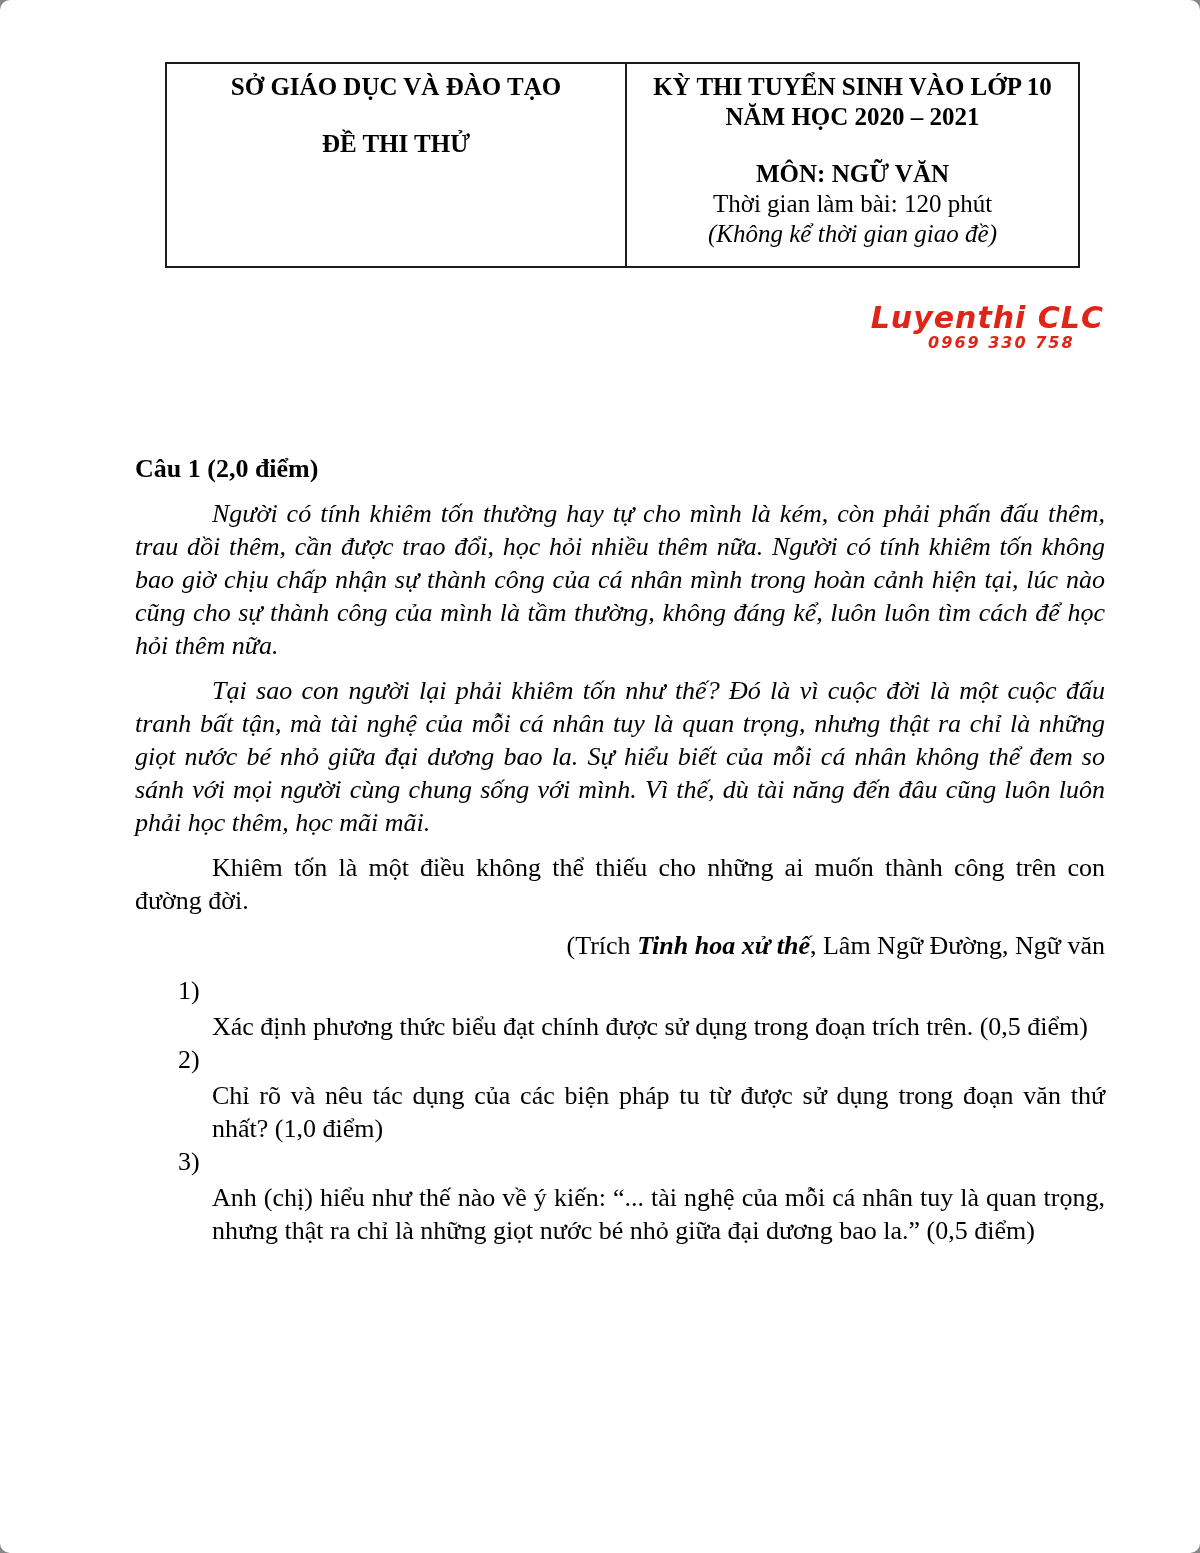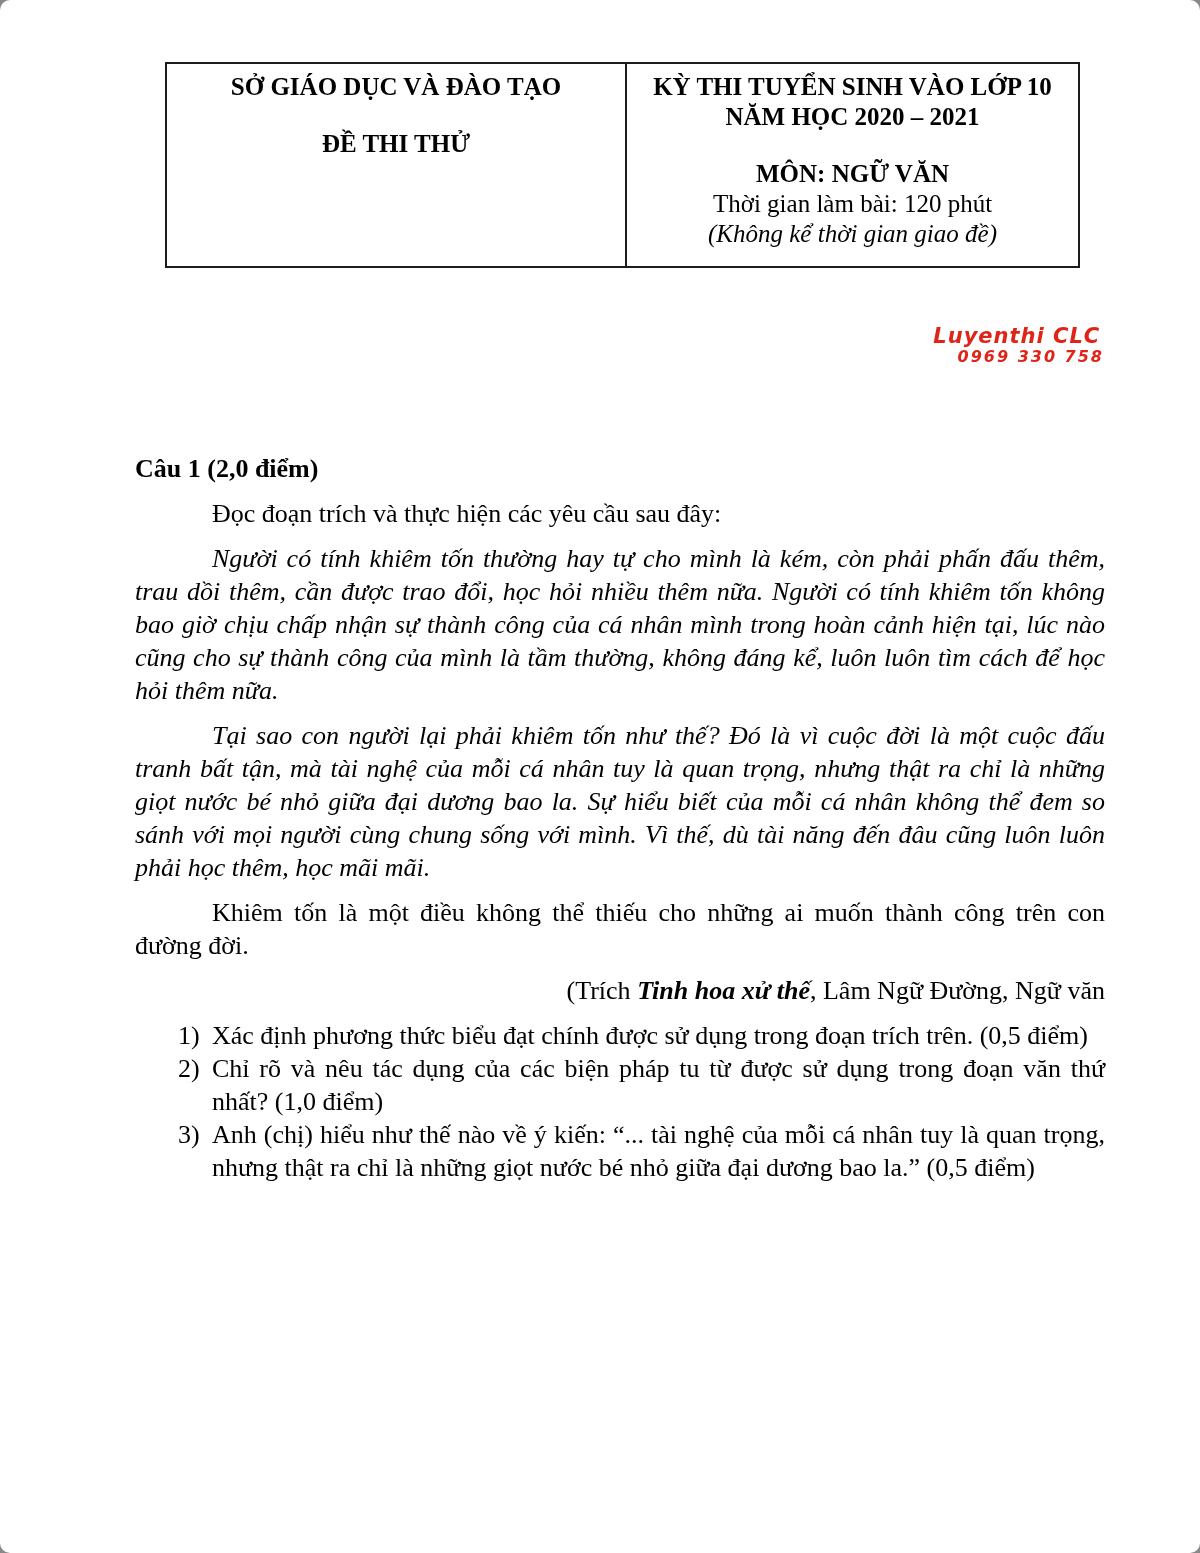--- a/index.html
+++ b/index.html
@@ -25,39 +25,39 @@
   .gap-top { margin-top:27px; }
   .w-normal { font-weight:normal; }
   .i { font-style:italic; }
 
   
   .logo {
     position:absolute; top:301px; right:96px; text-align:center;
     font-family:"DejaVu Sans","Liberation Sans",sans-serif;
     font-weight:bold; font-style:italic; line-height:1.1;
   }
-  .logo-name { font-size:21px; letter-spacing:1px;margin-top:24px; }
+  .logo-name { font-size:30px; letter-spacing:1px; }
   .logo-phone { font-size:16px; padding-left:28px; letter-spacing:2px; }
 
   
   .content {
     position:absolute; left:135px; top:452px; width:970px;
     font-size:26px; line-height:33px;
   }
   .content p { margin:0 0 12px 0; }
   .heading { font-weight:bold; }
   .para { text-align:justify; text-indent:77px; }
   .quote { font-style:italic; }
   .citation { text-align:right; }
   .book-title { font-weight:bold; font-style:italic; }
 
   .qlist { margin-top:1px; }
   .qitem { display:flex; }
   .qnum { flex:0 0 34px; margin-left:43px; }
-  .qtext { flex:1; text-align:justify; }
+  .qtext { flex:1; text-align:justify;margin-top:36px; }
 </style>
 </head>
 <body>
 
 <div class="page">
 
   <div class="header-table">
     <div class="ht-cell ht-left">
       <div>SỞ GIÁO DỤC VÀ ĐÀO TẠO</div>
       <div class="gap-top">ĐỀ THI THỬ</div>
@@ -71,21 +71,20 @@
     </div>
   </div>
 
   <div class="logo" style="color: rgb(224, 36, 23);">
     <div class="logo-name">Luyenthi CLC</div>
     <div class="logo-phone">0969 330 758</div>
   </div>
 
   <div class="content">
     <p class="heading">Câu 1 (2,0 điểm)</p>
-    <p class="para">Đọc đoạn trích và thực hiện các yêu cầu sau đây:</p>
 
     <p class="para quote">Người có tính khiêm tốn thường hay tự cho mình là kém, còn phải phấn đấu thêm, trau dồi thêm, cần được trao đổi, học hỏi nhiều thêm nữa. Người có tính khiêm tốn không bao giờ chịu chấp nhận sự thành công của cá nhân mình trong hoàn cảnh hiện tại, lúc nào cũng cho sự thành công của mình là tầm thường, không đáng kể, luôn luôn tìm cách để học hỏi thêm nữa.</p>
     <p class="para quote">Tại sao con người lại phải khiêm tốn như thế? Đó là vì cuộc đời là một cuộc đấu tranh bất tận, mà tài nghệ của mỗi cá nhân tuy là quan trọng, nhưng thật ra chỉ là những giọt nước bé nhỏ giữa đại dương bao la. Sự hiểu biết của mỗi cá nhân không thể đem so sánh với mọi người cùng chung sống với mình. Vì thế, dù tài năng đến đâu cũng luôn luôn phải học thêm, học mãi mãi.</p>
     <p class="para">Khiêm tốn là một điều không thể thiếu cho những ai muốn thành công trên con đường đời.</p>
 
     <p class="citation"><span>(Trích </span><span class="book-title">Tinh hoa xử thế</span><span>, Lâm Ngữ Đường, Ngữ văn</span><br></p>
 
     <div class="qlist">
       <div class="qitem">
         <span class="qnum">1)</span>

